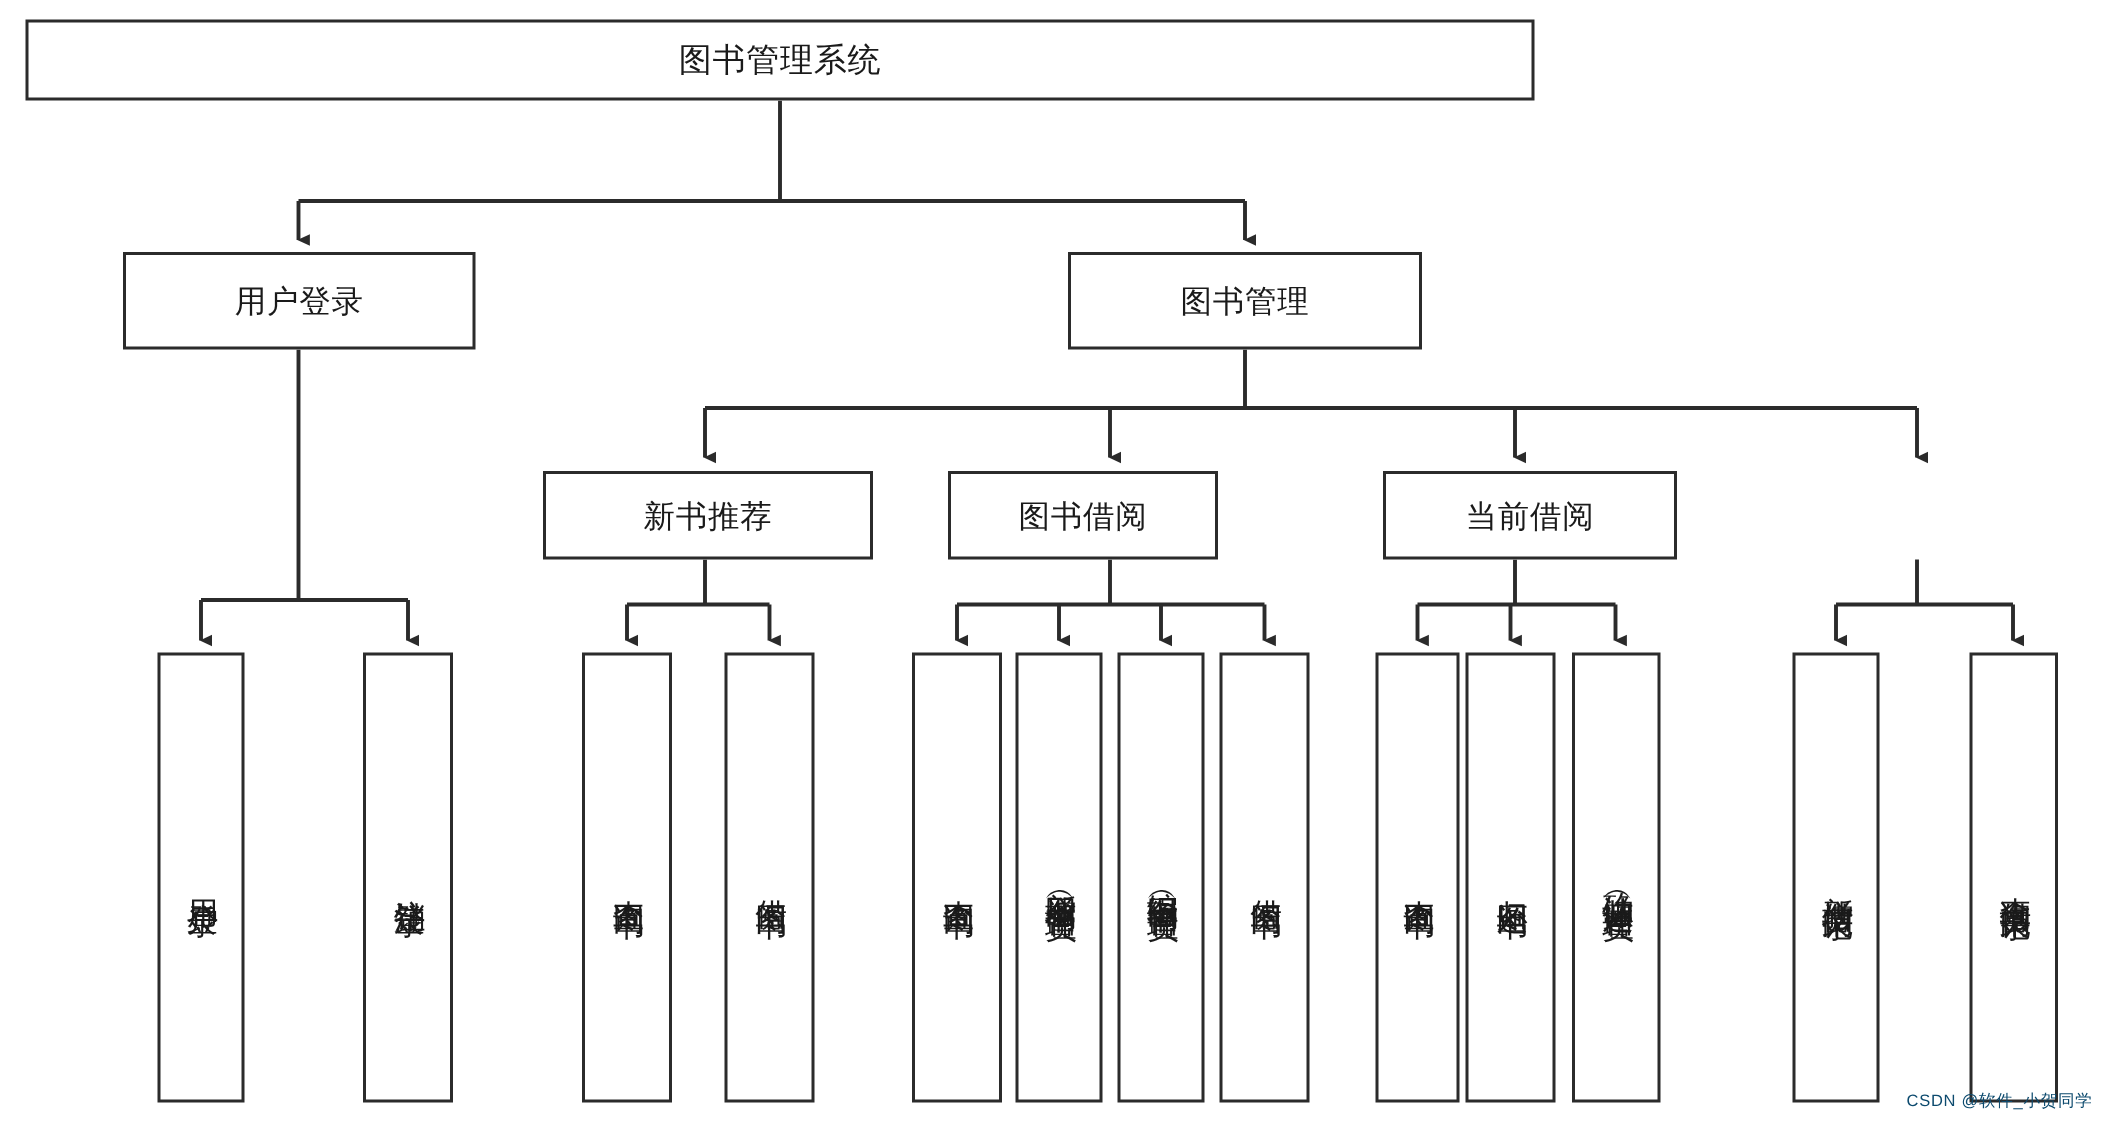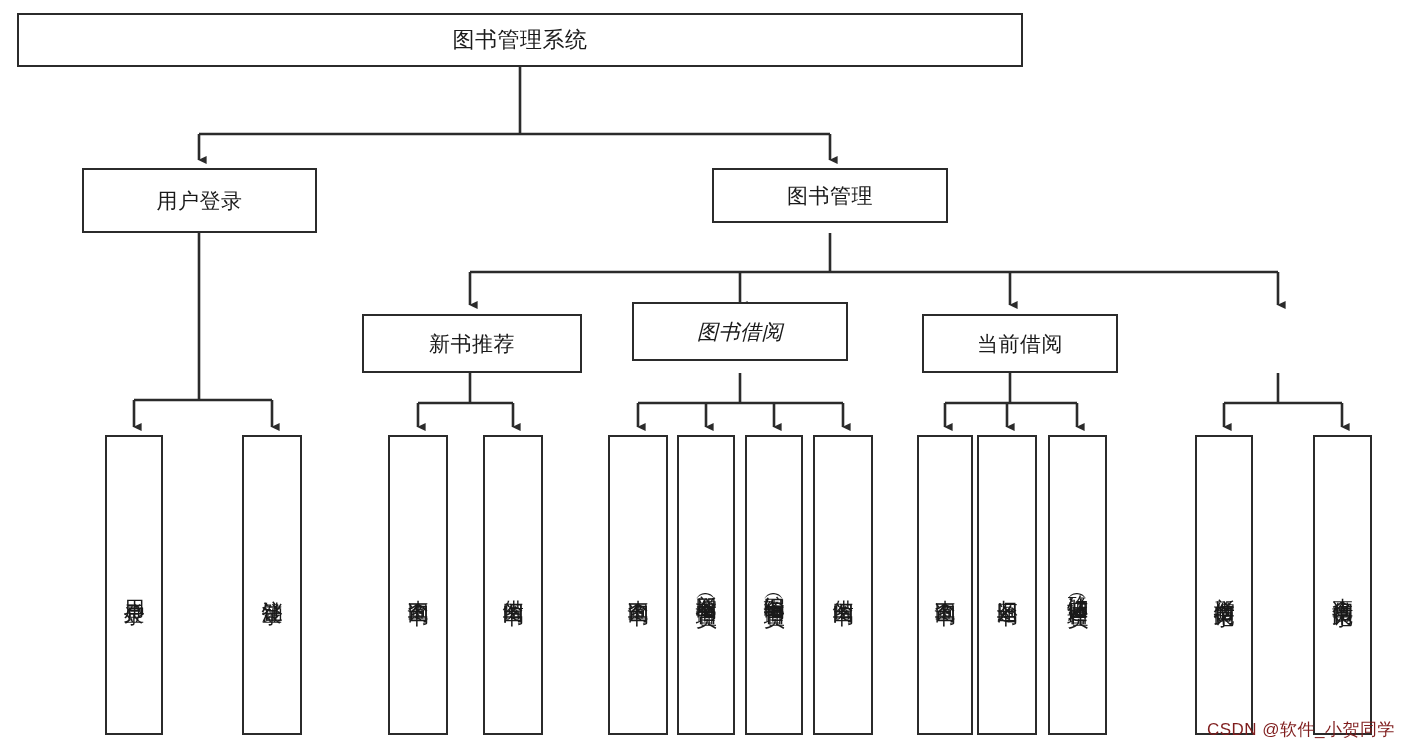--- a/index.html
+++ b/index.html
@@ -4,21 +4,21 @@
 <style>
   html,body{margin:0;padding:0;background:#ffffff;}
   body{width:1405px;height:747px;font-family:"Liberation Sans","DejaVu Sans",sans-serif;overflow:hidden;}
   #stage{position:relative;width:1405px;height:747px;background:#fff;}
   svg.edges{position:absolute;left:0;top:0;width:1405px;height:747px;pointer-events:none;}
   .node{position:absolute;box-sizing:border-box;background:#ffffff;border:2.5px solid #2b2b2b;display:flex;align-items:center;justify-content:center;}
   .node.h{font-size:21px;color:#1a1a1a;letter-spacing:.5px;justify-content:center;}
   .node.v{writing-mode:vertical-rl;text-orientation:upright;font-size:21px;color:#1a1a1a;line-height:1.06;letter-spacing:2px;padding-top:4px;}
   .node.v .lbl{writing-mode:vertical-rl;text-orientation:upright;}
   .node.root{font-size:22px;}
-  .watermark{position:absolute;right:10px;bottom:6px;font-size:17px;color:#7f1d1d;letter-spacing:.5px;white-space:nowrap;}
+  .watermark{position:absolute;right:10px;bottom:6px;font-size:11px;color:#0c4a6e;letter-spacing:.5px;white-space:nowrap;}
 </style>
 </head>
 <body>
 
 <div id="stage">
 
   <svg class="edges" viewBox="0 0 1405 747">
     <defs>
       <marker id="arrow" markerWidth="9" markerHeight="9" refX="4.2" refY="7.6" orient="auto" markerUnits="userSpaceOnUse">
         <path d="M0.3,0 L8.1,0 L4.2,8.4 Z" fill="#2b2b2b"></path>
@@ -68,28 +68,28 @@
     </g>
   </svg>
 
   <div class="node h root" style="left:17px;top:13px;width:1006px;height:54px;">
     <span class="lbl">图书管理系统</span>
   </div>
 
   <div class="node h" style="left:82px;top:168px;width:235px;height:65px;">
     <span class="lbl">用户登录</span>
   </div>
-  <div class="node h" style="left:712px;top:168px;width:236px;height:55px;">
+  <div class="node h" style="left:712px;top:168px;width:236px;height:65px;">
     <span class="lbl">图书管理</span>
   </div>
 
   <div class="node h" style="left:362px;top:314px;width:220px;height:59px;">
     <span class="lbl">新书推荐</span>
   </div>
-  <div class="node h" style="left:632px;top:302px;width:216px;height:59px;font-style:italic;">
+  <div class="node h" style="left:632px;top:314px;width:180px;height:59px;">
     <span class="lbl">图书借阅</span>
   </div>
   <div class="node h" style="left:922px;top:314px;width:196px;height:59px;">
     <span class="lbl">当前借阅</span>
   </div>
 
   <div class="node v" style="left:105px;top:435px;width:58px;height:300px;">
     <span class="lbl">用户登录</span>
   </div>
   <div class="node v" style="left:242px;top:435px;width:60px;height:300px;">

